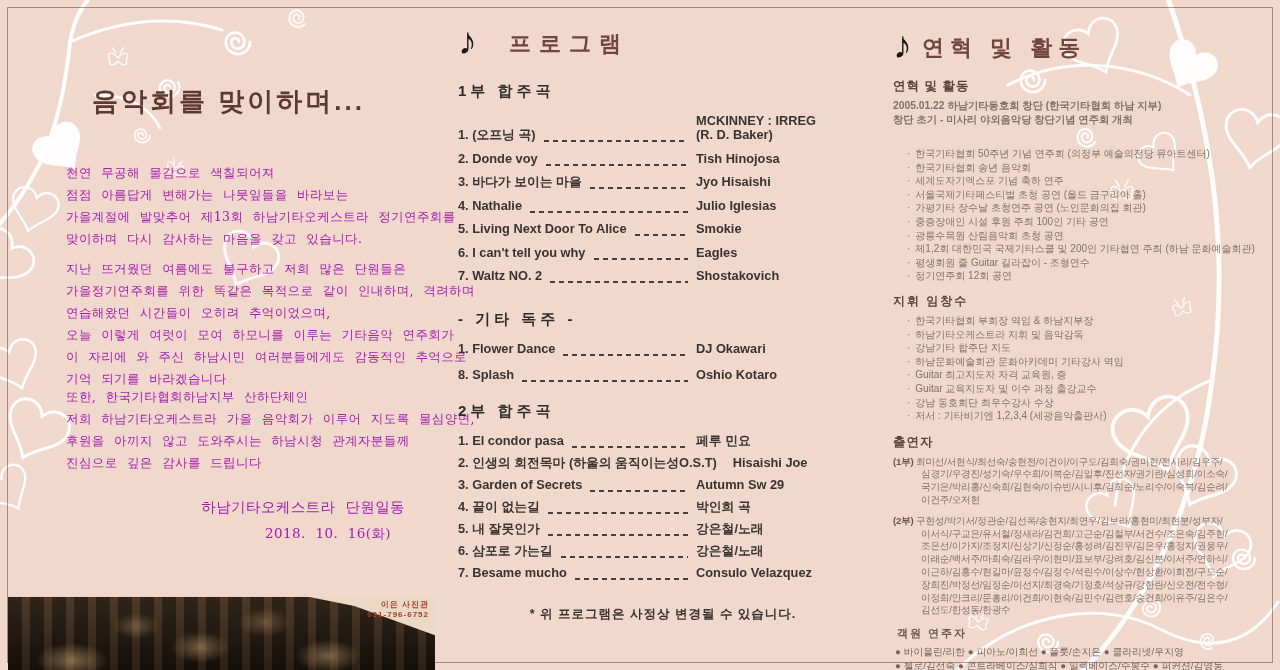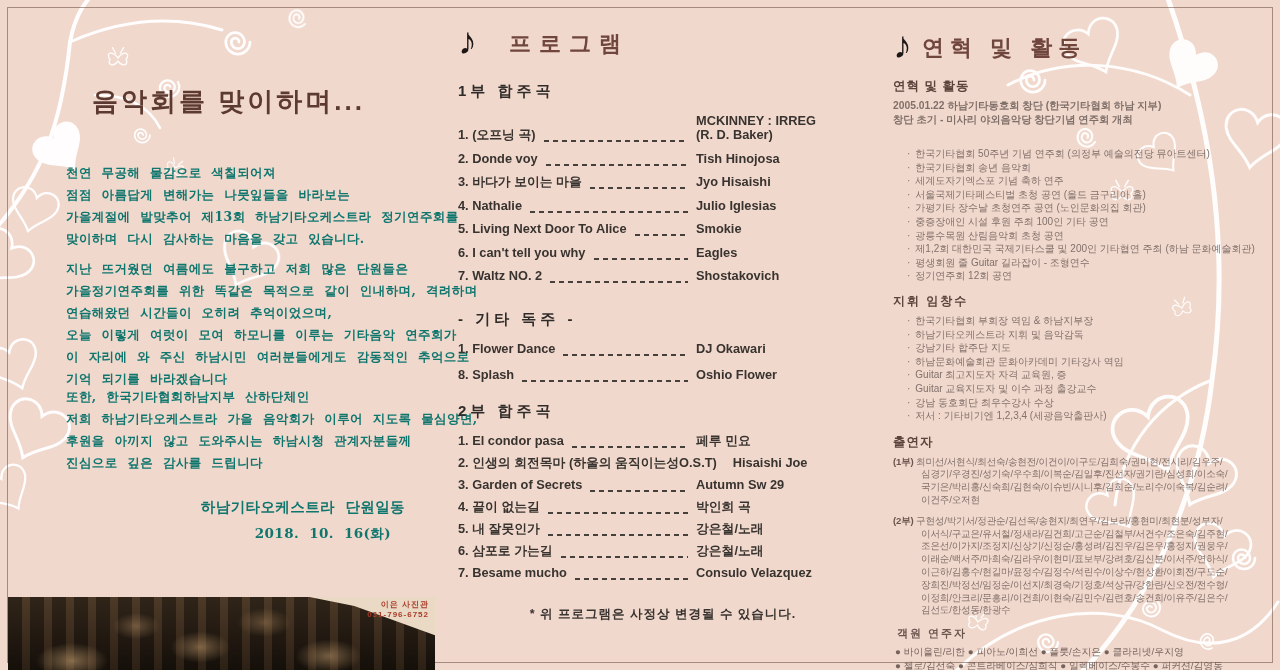--- a/index.html
+++ b/index.html
@@ -6,22 +6,22 @@
   .page{position:relative;width:1280px;height:670px;background:#f1d8cd;overflow:hidden;
         font-family:"Liberation Sans",sans-serif;}
   .frame{position:absolute;inset:7px;border:1px solid rgba(105,75,62,.55);pointer-events:none;z-index:3;}
   .deco{position:absolute;z-index:1;pointer-events:none;}
   .deco-left{left:0;top:0;}
   .deco-right{right:0;top:0;}
 
   
   .g-title{position:absolute;left:92px;top:84px;z-index:2;font-size:26px;font-weight:bold;
            color:#5d3a31;letter-spacing:3px;}
-  .hand{position:absolute;z-index:2;font-family:"DejaVu Serif",serif;color:#0f766e;
-        font-size:12.5px;line-height:22px;word-spacing:5px;letter-spacing:.4px;white-space:nowrap;font-weight:bold;}
+  .hand{position:absolute;z-index:2;font-family:"DejaVu Serif",serif;color:#a21caf;
+        font-size:12.5px;line-height:22px;word-spacing:5px;letter-spacing:.4px;white-space:nowrap;}
   .p1{left:66px;top:162px;}
   .p2{left:66px;top:258px;}
   .p3{left:66px;top:386px;}
   .sig{left:55px;top:494px;width:350px;text-align:right;font-size:14.5px;line-height:26px;}
   .sig .date{font-size:13.5px;padding-right:14px;}
   .photo{position:absolute;left:8px;top:597px;width:427px;height:91px;z-index:4;
     background:
       radial-gradient(ellipse 60px 30px at 15% 70%, rgba(210,170,120,.55), transparent 60%),
       radial-gradient(ellipse 50px 26px at 45% 55%, rgba(200,160,110,.5), transparent 60%),
       radial-gradient(ellipse 55px 28px at 75% 65%, rgba(205,165,115,.5), transparent 60%),
@@ -243,21 +243,21 @@
         <span class="ptit">1. Flower Dance</span>
         <span class="lead"></span>
         <span class="part">
             <span>DJ Okawari</span>
           </span>
       </div>
       <div class="prow">
         <span class="ptit">8. Splash</span>
         <span class="lead"></span>
         <span class="part">
-            <span>Oshio Flower</span>
+            <span>Oshio Kotaro</span>
           </span>
       </div>
     </div>
 
     <div class="sect p2-t">2부 합주곡</div>
     <div class="rows rows3">
       <div class="prow">
         <span class="ptit">1. El condor pasa</span>
         <span class="lead"></span>
         <span class="part">

